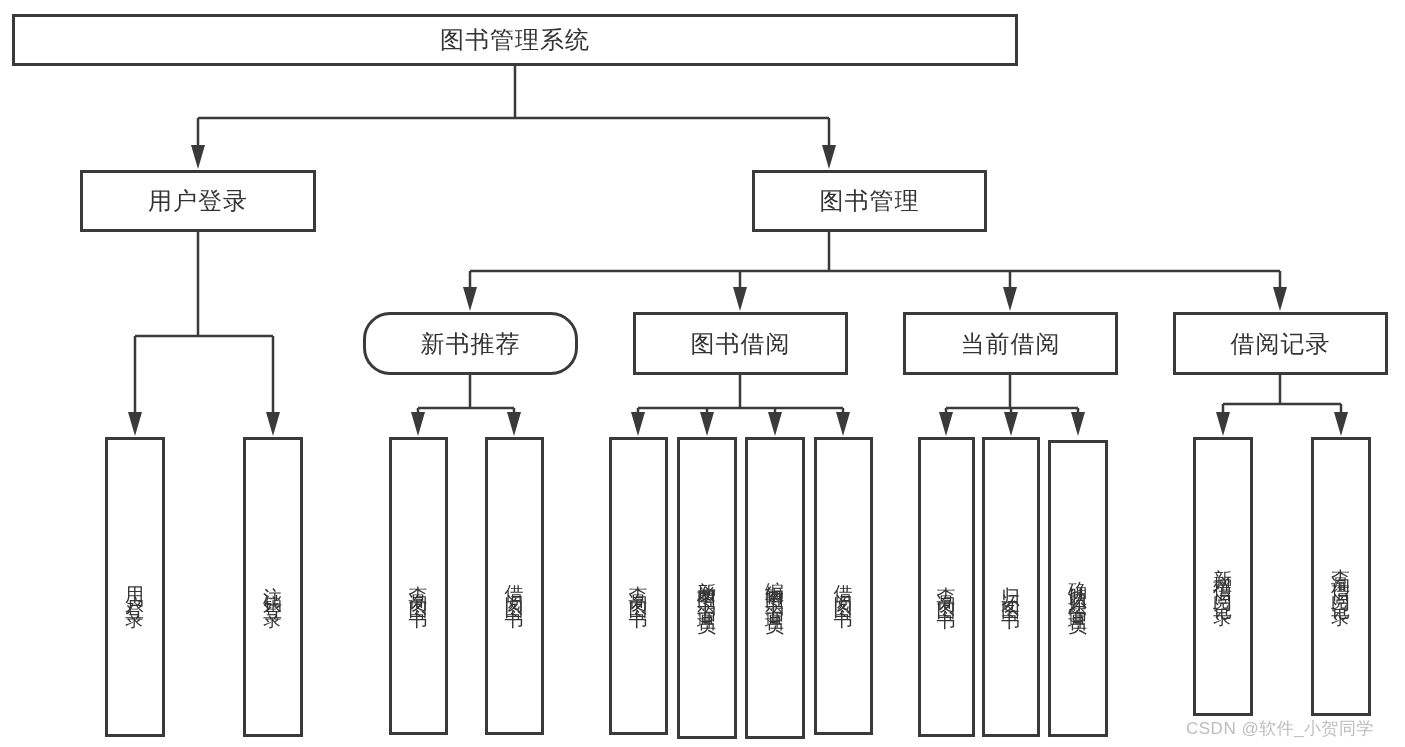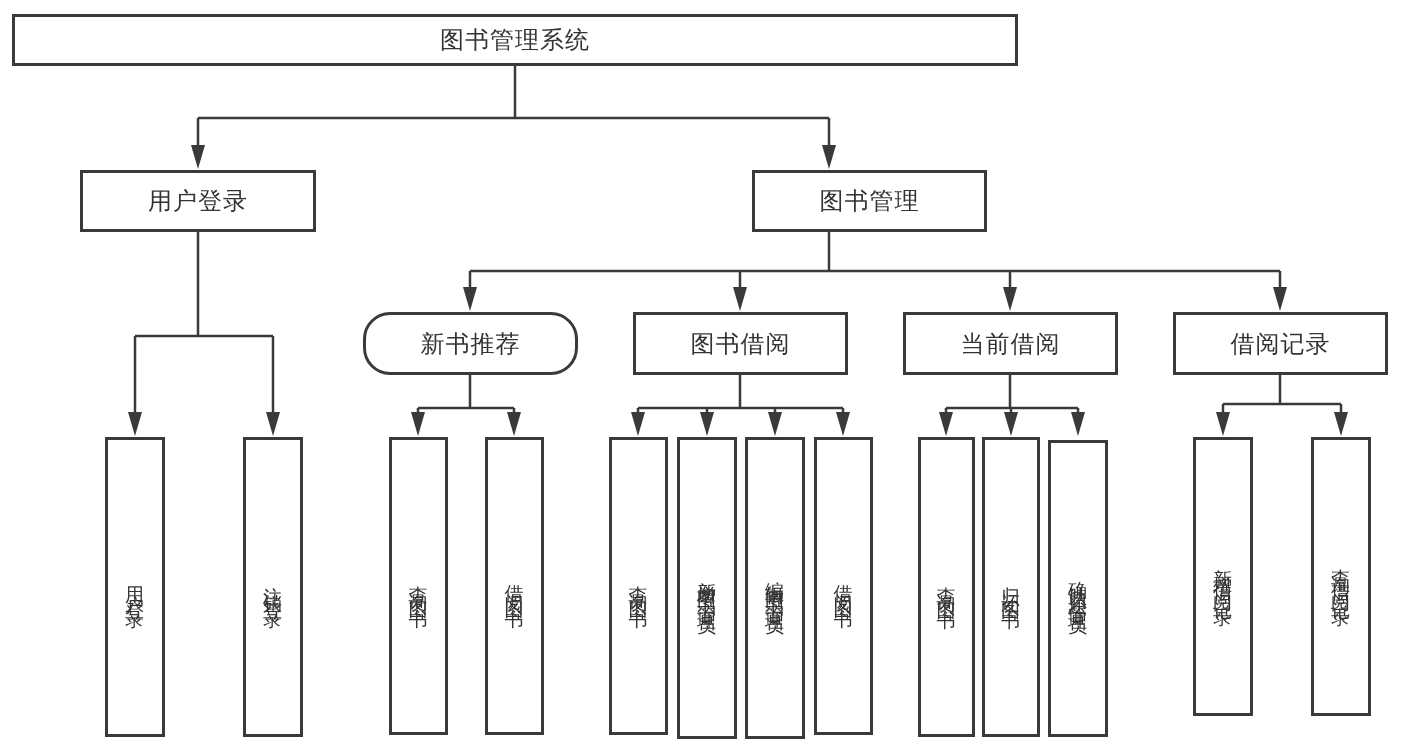--- a/index.html
+++ b/index.html
@@ -163,13 +163,14 @@
     <span class="v-label">确认归还（管理员）</span>
   </div>
 
   <div class="box leaf" style="left:1193px; top:437px; width:60px; height:279px;">
     <span class="v-label">新增借阅记录</span>
   </div>
   <div class="box leaf" style="left:1311px; top:437px; width:60px; height:279px;">
     <span class="v-label">查询借阅记录</span>
   </div>
 
+  <div class="watermark">CSDN @软件_小贺同学</div>
 </div>
 
 </body></html>

